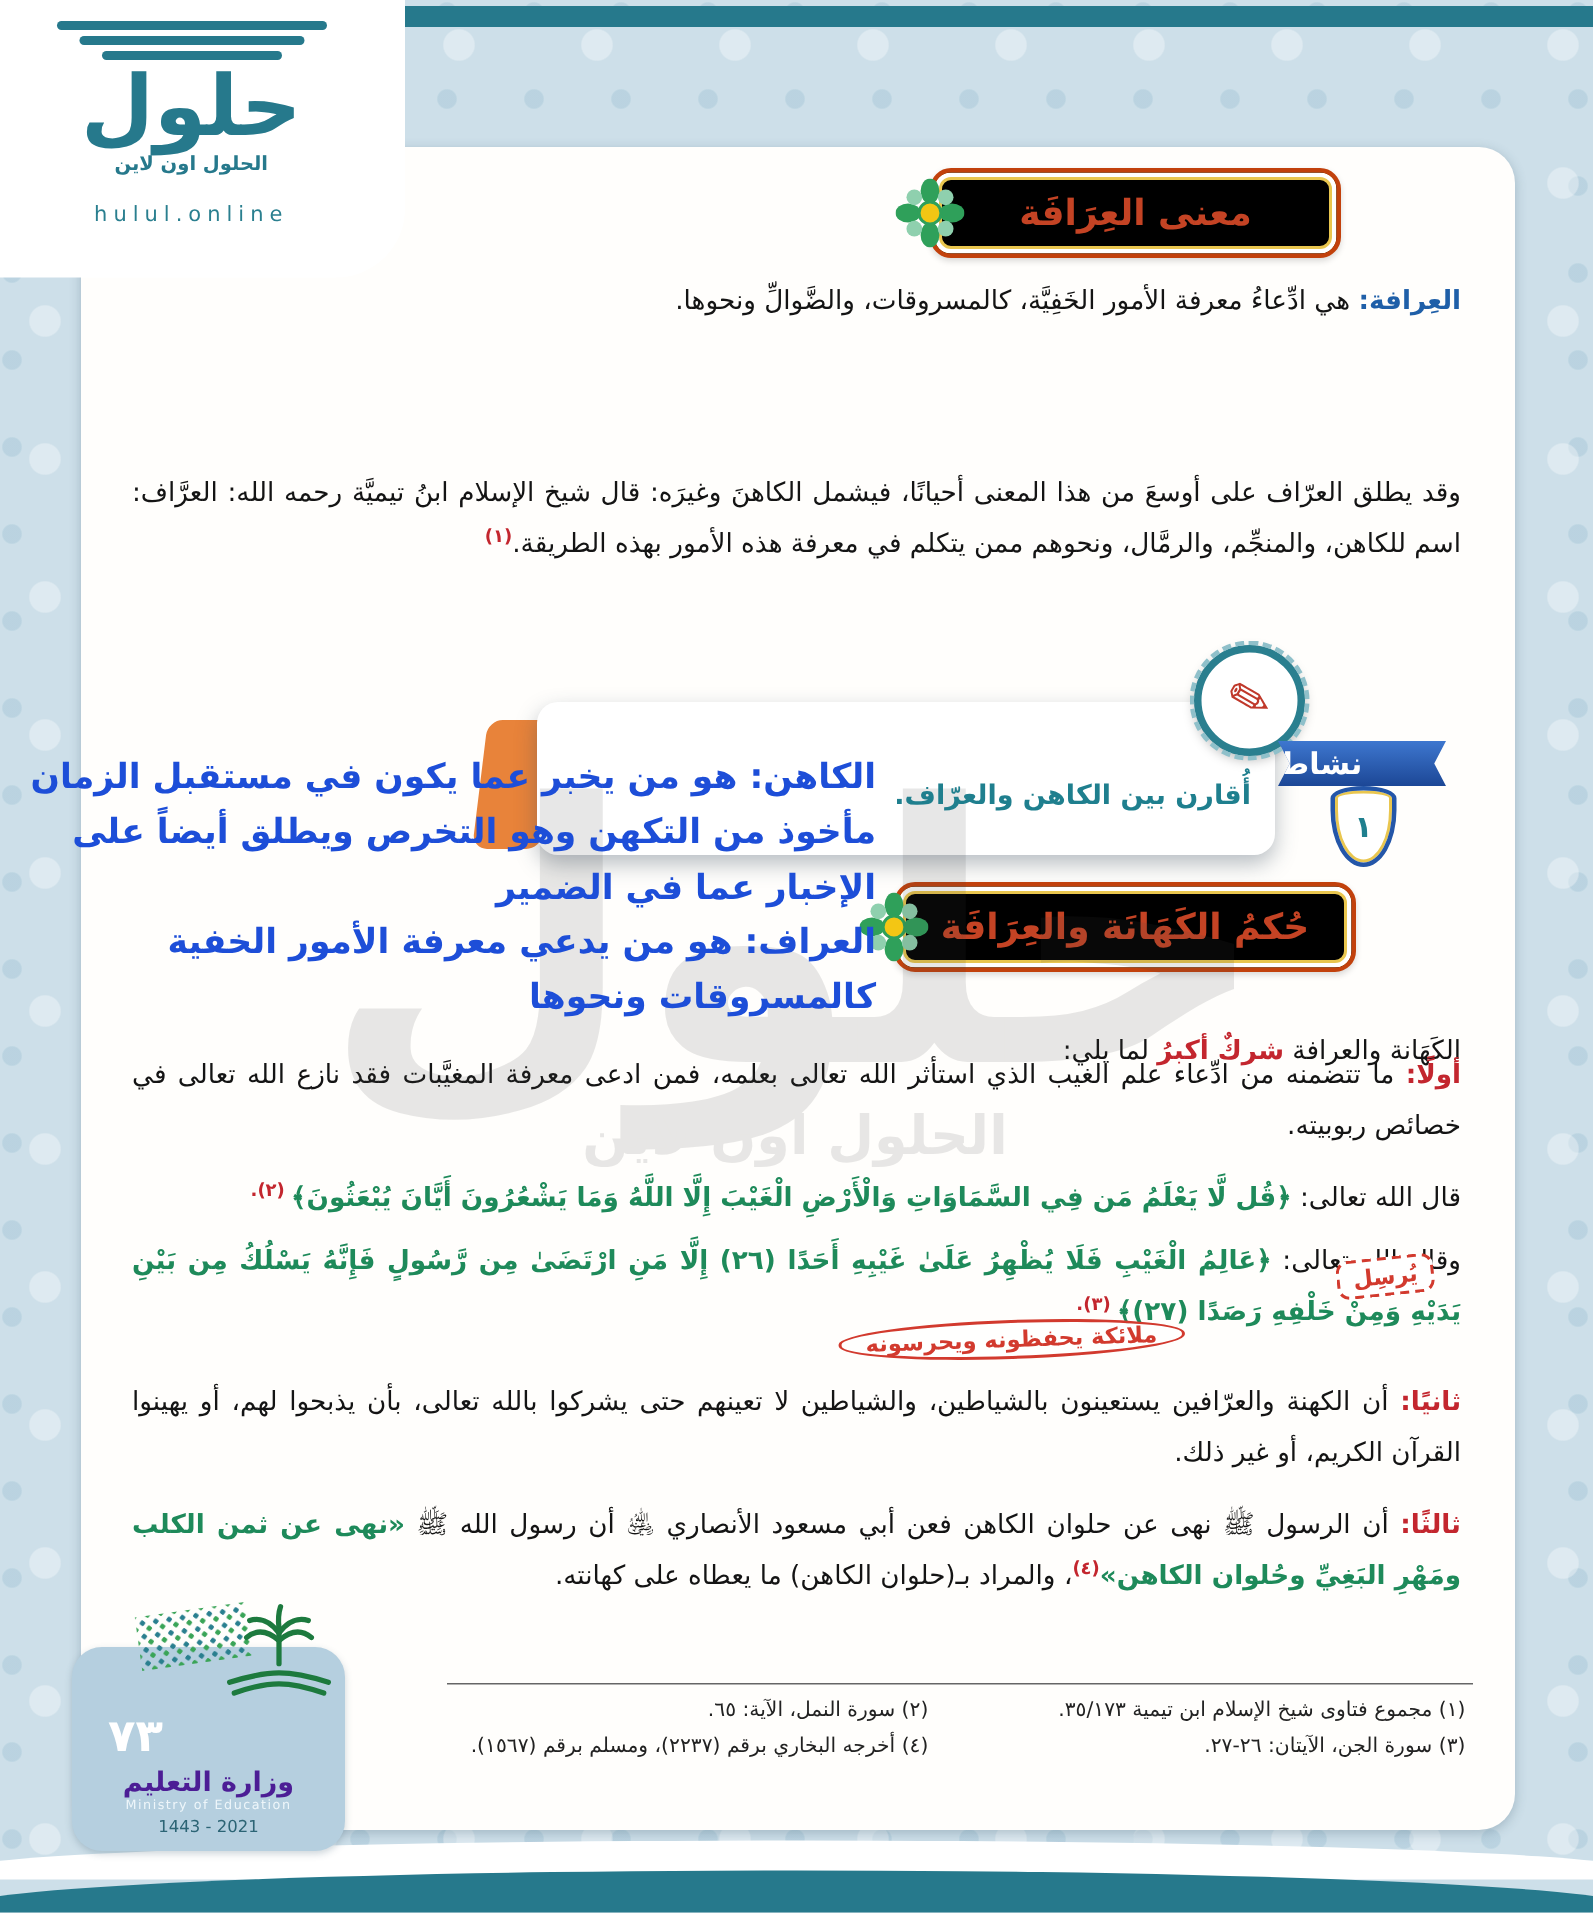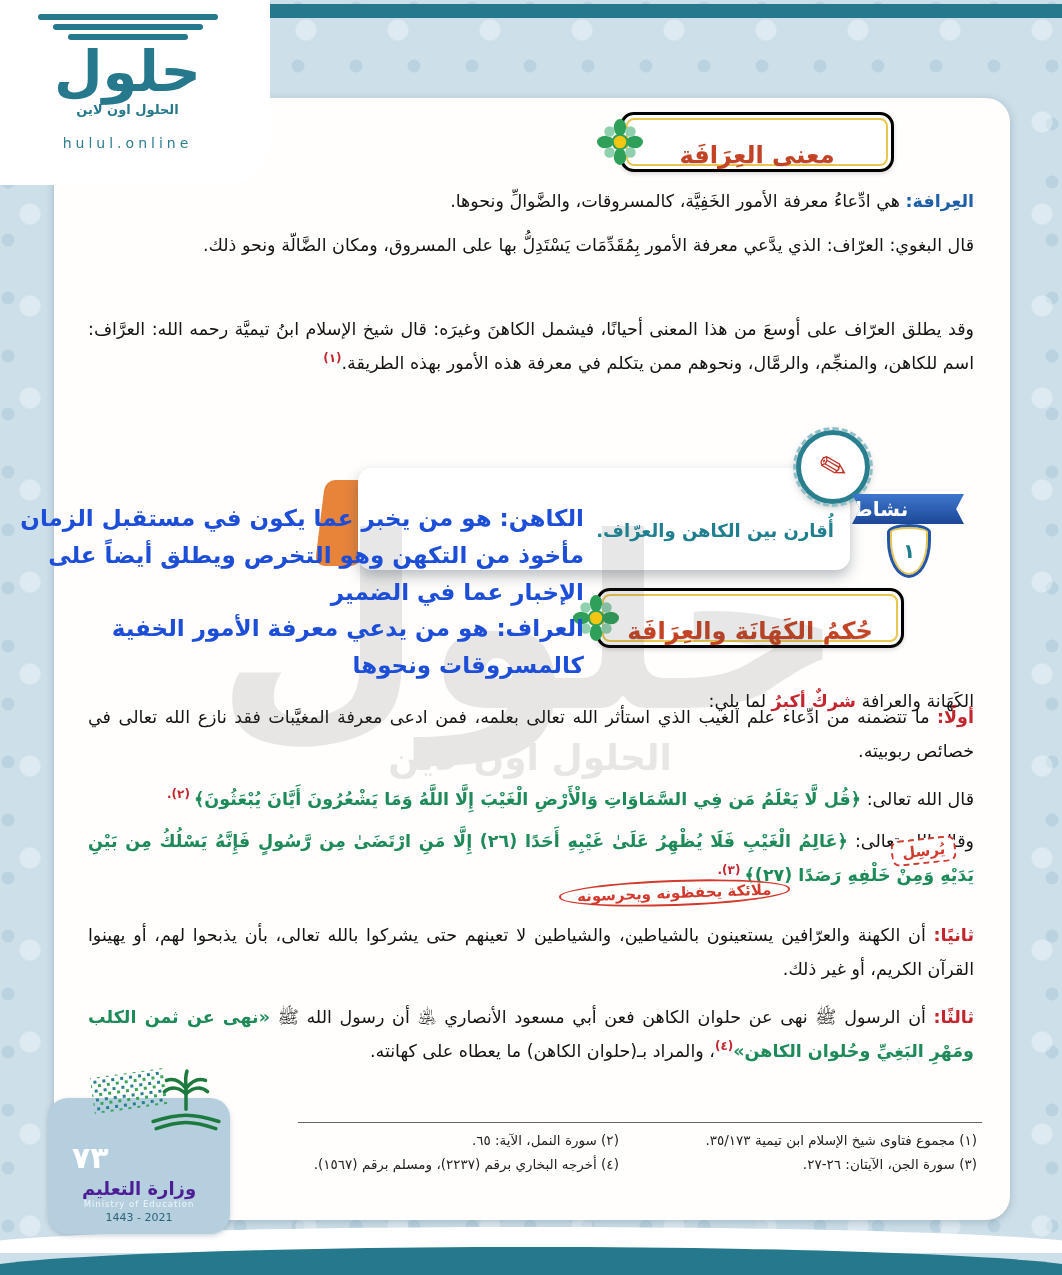--- a/index.html
+++ b/index.html
@@ -35,23 +35,23 @@
   .card{position:absolute;left:54px;right:52px;top:98px;height:1122px;background:#fffefc;
     border-radius:24px;box-shadow:0 2px 8px rgba(60,90,110,.30);z-index:1;}
 
   
   .watermark{position:absolute;top:410px;left:240px;width:580px;height:480px;opacity:.12;z-index:6;
     pointer-events:none;color:#444;display:flex;flex-direction:column;align-items:center;justify-content:center;}
   .watermark .wm-big{font-size:240px;font-weight:bold;line-height:.85;}
   .watermark .wm-sub{font-size:36px;font-weight:bold;margin-top:10px;}
 
   
-  .title-badge{position:absolute;height:54px;background:#ffffff;border:3px solid #000000;border-radius:14px;
+  .title-badge{position:absolute;height:54px;background:#000000;border:3px solid #c2410c;border-radius:14px;
     box-shadow:inset 0 0 0 3px #ffffff, inset 0 0 0 5px #e9c64f, 0 2px 4px rgba(0,0,0,.15);
-    display:flex;align-items:flex-end;justify-content:center;z-index:5;}
+    display:flex;align-items:center;justify-content:center;z-index:5;}
   .title-badge .badge-text{color:#c44324;font-weight:bold;font-size:24px;white-space:nowrap;
     text-shadow:0 1px 0 rgba(0,0,0,.12);}
   .badge-ornament{position:absolute;left:-26px;top:4px;}
 
   
   .para{position:absolute;right:88px;left:88px;font-size:17.5px;line-height:1.95;color:#141414;
     text-align:justify;direction:rtl;z-index:4;}
   .kw-blue{color:#1f5fa8;font-weight:bold;}
   .lbl-red{color:#c3262e;font-weight:bold;}
   .ref-red{color:#c3262e;font-size:12px;vertical-align:super;font-weight:bold;}
@@ -153,23 +153,20 @@
         <circle cx="22" cy="22" r="7" fill="#f3c614" stroke="#2fa05a" stroke-width="2"></circle>
       </svg>
     </span>
     <span class="badge-text">معنى العِرَافَة</span>
   </div>
 
   <div class="para" style="top:184px;">
     <span class="kw-blue">العِرافة:</span><span> هي ادِّعاءُ معرفة الأمور الخَفِيَّة، كالمسروقات، والضَّوالِّ ونحوها.</span>
   </div>
 
-  <div class="para" style="top:228px;">
-    <span>قال البغوي: العرّاف: الذي يدَّعي معرفة الأمور بِمُقَدِّمَات يَسْتَدِلُّ بها على المسروق، ومكان الضَّالّة ونحو ذلك.</span>
-  </div>
 
   <div class="para" style="top:312px;">
     <span>وقد يطلق العرّاف على أوسعَ من هذا المعنى أحيانًا، فيشمل الكاهنَ وغيرَه: قال شيخ الإسلام ابنُ تيميَّة رحمه الله: العرَّاف: اسم للكاهن، والمنجِّم، والرمَّال، ونحوهم ممن يتكلم في معرفة هذه الأمور بهذه الطريقة.</span><span class="ref-red">(١)</span>
   </div>
 
   <div class="activity-accent"></div>
   <div class="activity-card"></div>
   <div class="medallion">
     <span class="pencil">✎</span>
   </div>

